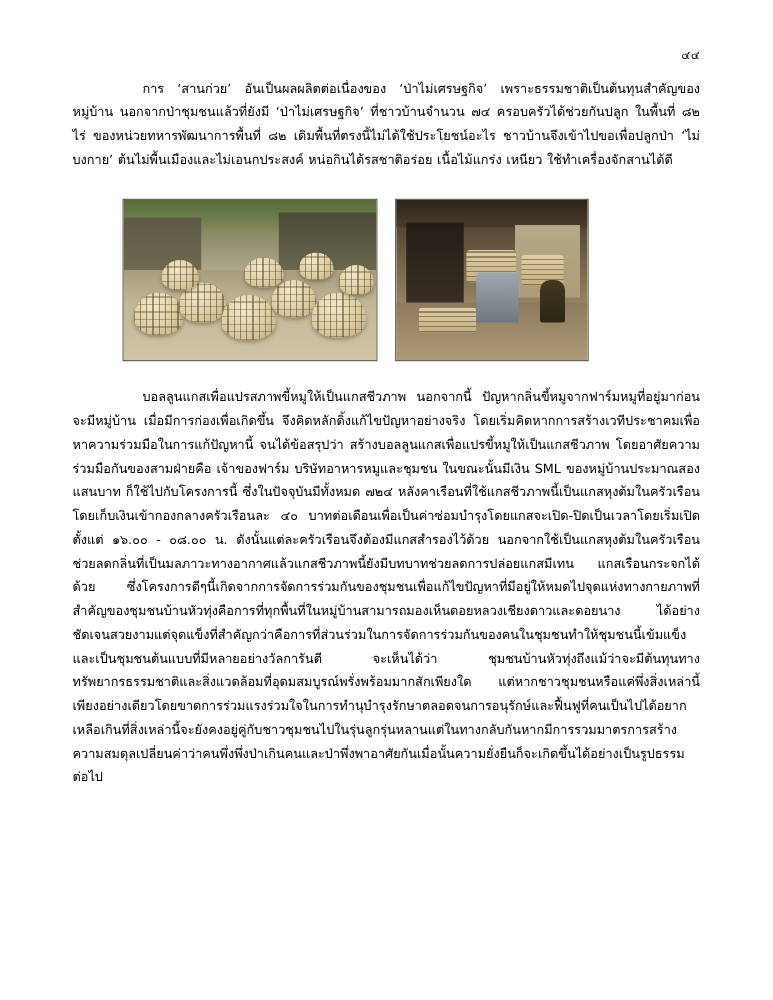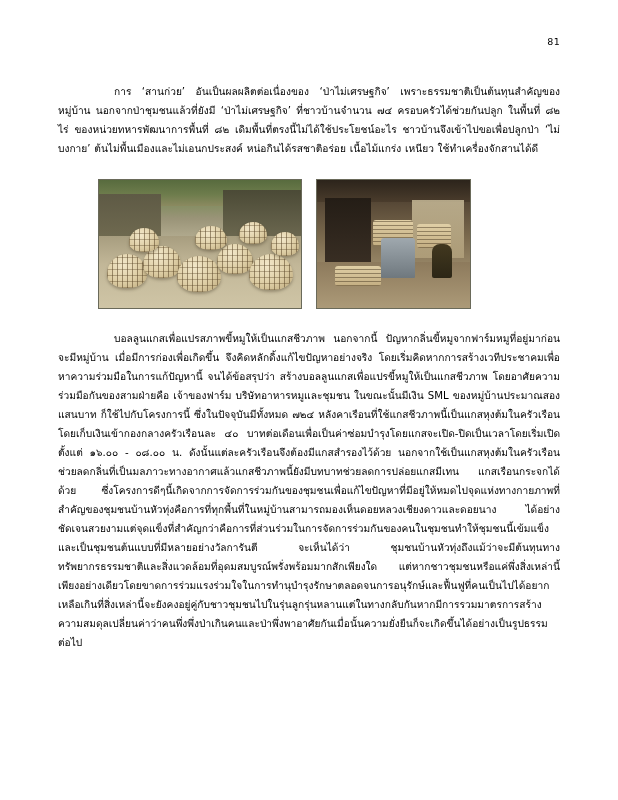--- a/index.html
+++ b/index.html
@@ -36,21 +36,20 @@
     font-size: 10.2px;
     line-height: 19px;
     color: #000000;
     text-align: justify;
     text-justify: inter-word;
     margin: 0 0 0 0;
     word-spacing: 0.5px;
   }
   .para.indent {
     text-indent: 56px;
-    margin-top: 20px;
   }
   .figures {
     display: flex;
     flex-direction: row;
     justify-content: flex-start;
     gap: 14px;
     margin: 21px 0 20px 0;
     padding-left: 40px;
   }
   .figure {
@@ -138,21 +137,21 @@
     position: absolute; right: 18px; bottom: 30px; width: 20px; height: 34px;
     background: linear-gradient(180deg, #42381f 0%, #2c2616 100%);
     border-radius: 8px 8px 2px 2px;
   }
 </style>
 </head>
 <body>
 
 <div class="page">
 
-  <div class="page-number">81</div>
+  <div class="page-number">๔๔</div>
 
   <div class="content">
 
     <p class="para indent">การ ‘สานก่วย’ อันเป็นผลผลิตต่อเนื่องของ ‘ป่าไม่เศรษฐกิจ’ เพราะธรรมชาติเป็นต้นทุนสำคัญของหมู่บ้าน นอกจากป่าชุมชนแล้วที่ยังมี ‘ป่าไม่เศรษฐกิจ’ ที่ชาวบ้านจำนวน ๗๔ ครอบครัวได้ช่วยกันปลูก ในพื้นที่ ๘๒ ไร่ ของหน่วยทหารพัฒนาการพื้นที่ ๘๒ เดิมพื้นที่ตรงนี้ไม่ได้ใช้ประโยชน์อะไร ชาวบ้านจึงเข้าไปขอเพื่อปลูกป่า ‘ไม่บงกาย’ ต้นไม่พื้นเมืองและไม่เอนกประสงค์ หน่อกินได้รสชาติอร่อย เนื้อไม้แกร่ง เหนียว ใช้ทำเครื่องจักสานได้ดี</p>
 
     <div class="figures">
 
       <div class="figure fig1">
         <div class="photo1">
           <div class="sky"></div>

